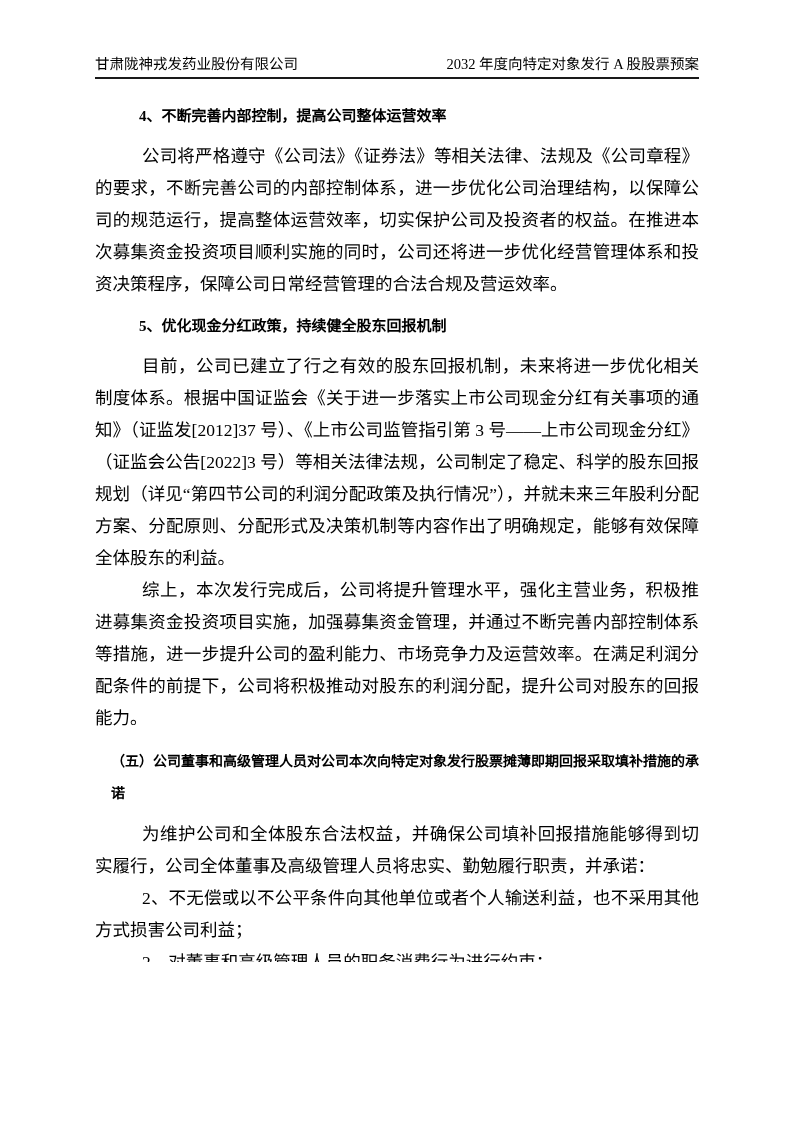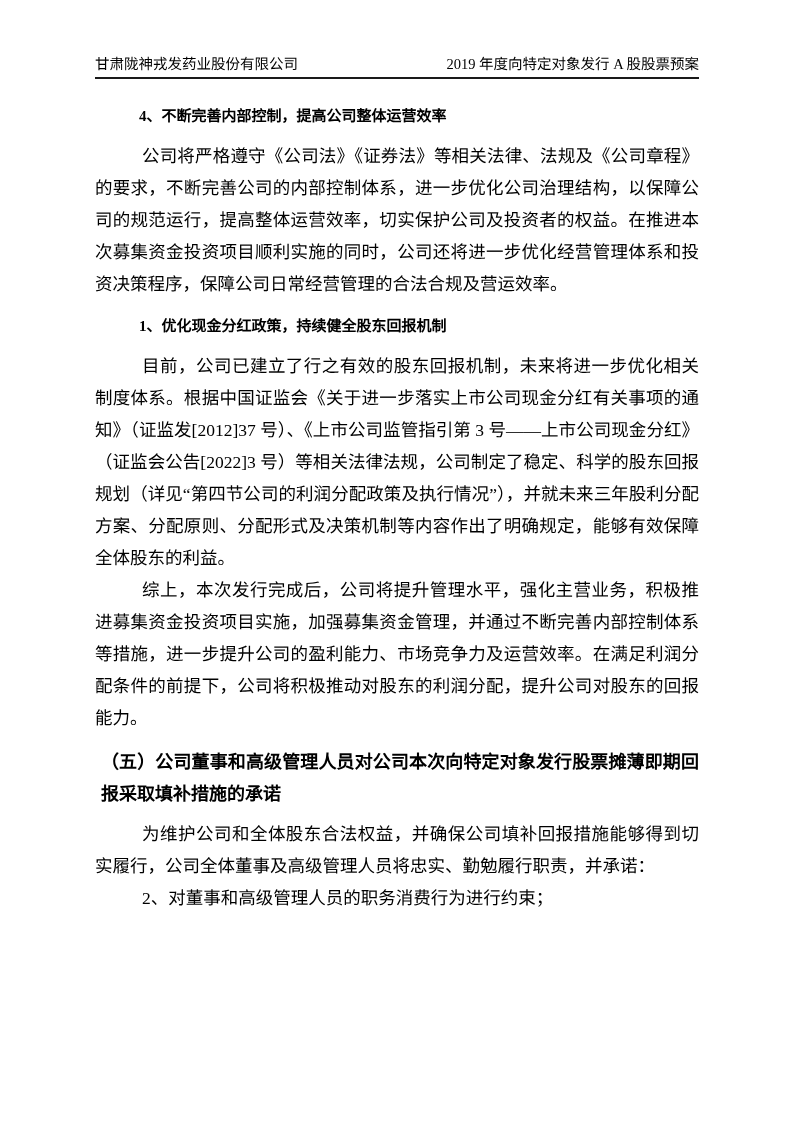--- a/index.html
+++ b/index.html
@@ -46,56 +46,57 @@
   }
   .content h3 {
     margin: 10px 0 8px 0;
     line-height: 32px;
     font-size: 15px;
     font-weight: bold;
     padding-left: 44px;
     text-indent: 0;
   }
   .content h2 {
-    margin: 12px 0 8px 6px;
+    margin: 12px 0 8px 16px;
     line-height: 32px;
-    font-size: 18px;
+    font-size: 14px;
     font-weight: bold;
     text-indent: 0;
   }
   .footer {
     position: absolute;
     top: 1026px;
     left: 0;
     width: 100%;
     text-align: center;
     font-size: 14px;
     line-height: 18px;
   }
 </style>
 </head>
 <body>
 
 <div class="page">
 
   <div class="header">
     <span>甘肃陇神戎发药业股份有限公司</span>
-    <span>2019 年度向特定对象发行 A 股股票预案</span>
+    <span>2032 年度向特定对象发行 A 股股票预案</span>
   </div>
 
   <div class="content">
     <h3>4、不断完善内部控制，提高公司整体运营效率</h3>
     <p>公司将严格遵守《公司法》《证券法》等相关法律、法规及《公司章程》的要求，不断完善公司的内部控制体系，进一步优化公司治理结构，以保障公司的规范运行，提高整体运营效率，切实保护公司及投资者的权益。在推进本次募集资金投资项目顺利实施的同时，公司还将进一步优化经营管理体系和投资决策程序，保障公司日常经营管理的合法合规及营运效率。</p>
 
-    <h3>1、优化现金分红政策，持续健全股东回报机制</h3>
+    <h3>5、优化现金分红政策，持续健全股东回报机制</h3>
     <p>目前，公司已建立了行之有效的股东回报机制，未来将进一步优化相关制度体系。根据中国证监会《关于进一步落实上市公司现金分红有关事项的通知》（证监发[2012]37 号）、《上市公司监管指引第 3 号——上市公司现金分红》（证监会公告[2022]3 号）等相关法律法规，公司制定了稳定、科学的股东回报规划（详见“第四节公司的利润分配政策及执行情况”），并就未来三年股利分配方案、分配原则、分配形式及决策机制等内容作出了明确规定，能够有效保障全体股东的利益。</p>
     <p>综上，本次发行完成后，公司将提升管理水平，强化主营业务，积极推进募集资金投资项目实施，加强募集资金管理，并通过不断完善内部控制体系等措施，进一步提升公司的盈利能力、市场竞争力及运营效率。在满足利润分配条件的前提下，公司将积极推动对股东的利润分配，提升公司对股东的回报能力。</p>
 
     <h2>（五）公司董事和高级管理人员对公司本次向特定对象发行股票摊薄即期回报采取填补措施的承诺</h2>
     <p>为维护公司和全体股东合法权益，并确保公司填补回报措施能够得到切实履行，公司全体董事及高级管理人员将忠实、勤勉履行职责，并承诺：</p>
+    <p>2、不无偿或以不公平条件向其他单位或者个人输送利益，也不采用其他方式损害公司利益；</p>
     <p>2、对董事和高级管理人员的职务消费行为进行约束；</p>
   </div>
 
   <div class="footer">
     <span>59</span>
   </div>
 
 </div>
 
 </body></html>

